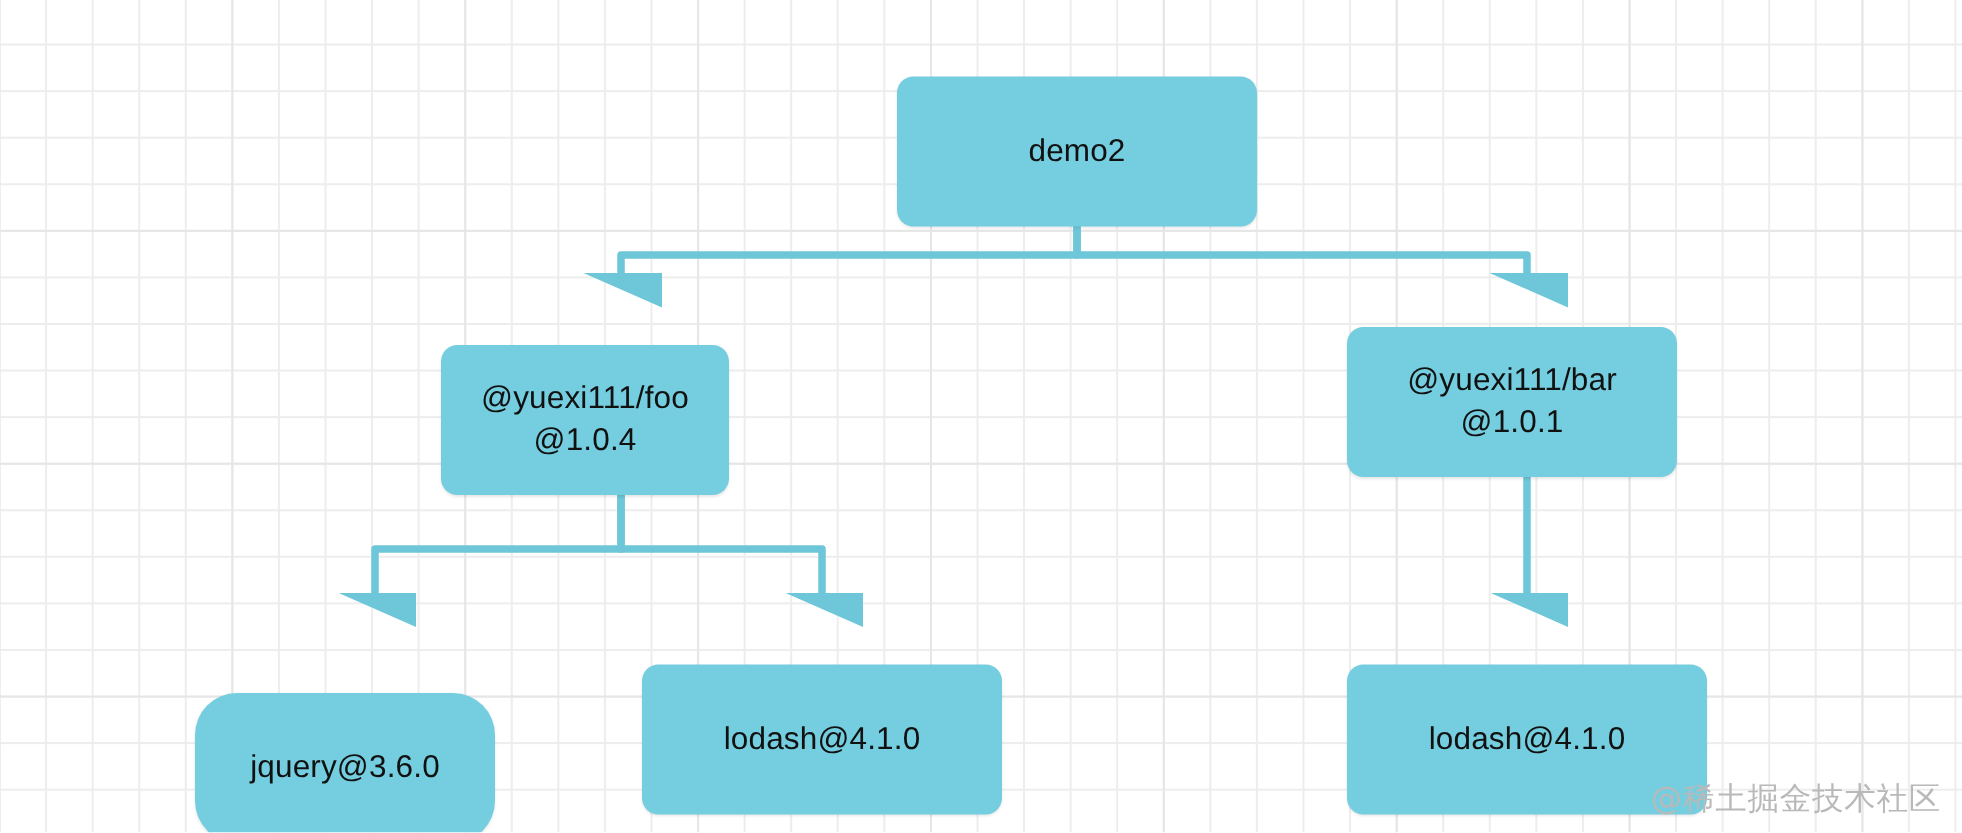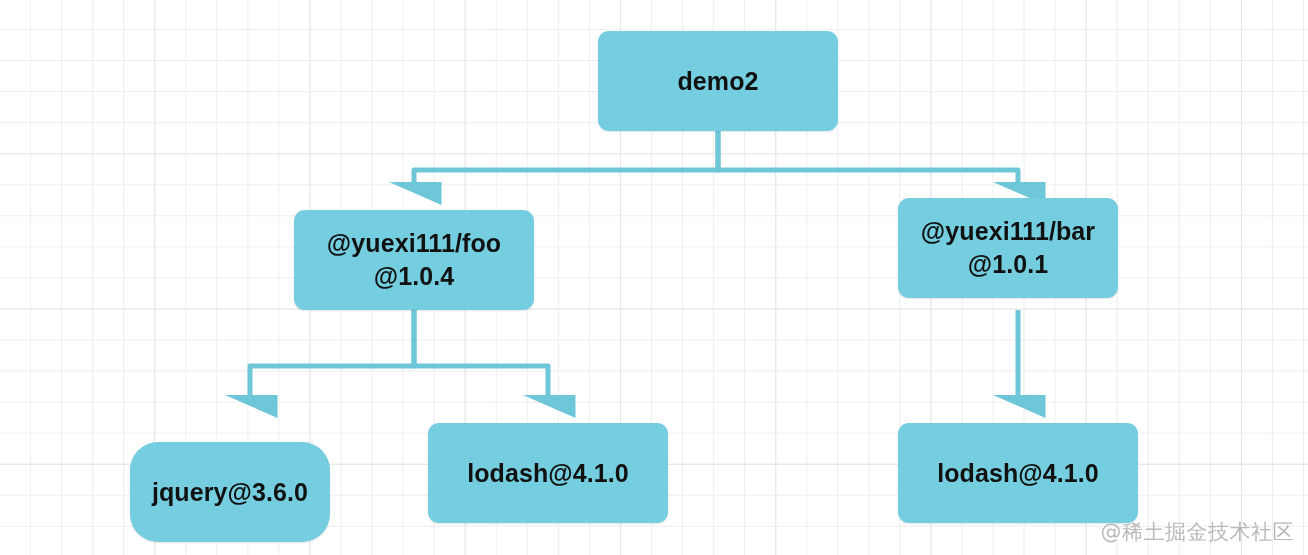--- a/index.html
+++ b/index.html
@@ -47,26 +47,27 @@
   .node {
     position: absolute;
     box-sizing: border-box;
     background: #74CEDF;
     border-radius: 11px;
     display: flex;
     align-items: center;
     justify-content: center;
     text-align: center;
     color: #111111;
-    font-size: 25px;
+    font-size: 21px;
     line-height: 1.32;
-    font-weight: 700;
+    font-weight: 400;
     letter-spacing: 0.1px;
     white-space: pre-line;
     box-shadow: 0 1px 2px rgba(0,0,0,0.10);
+    margin-top: 20px;
   }
 
   #watermark {
     position: absolute;
     right: 14px;
     bottom: 9px;
     font-size: 21px;
     color: #b9b9b9;
     letter-spacing: 0.5px;
     font-family: "DejaVu Sans", sans-serif;
@@ -96,21 +97,21 @@
       <path d="M 414 310 L 414 366 L 250 366 L 250 396" marker-end="url(#arrow)"></path>
 
       <path d="M 414 310 L 414 366 L 548 366 L 548 396" marker-end="url(#arrow)"></path>
 
       <path d="M 1018 310 L 1018 396" marker-end="url(#arrow)"></path>
     </g>
   </svg>
 
   <div class="node" style="left:598px; top:31px; width:240px; height:100px;">demo2</div>
 
-  <div class="node" style="left:294px; top:210px; width:240px; height:100px;">@yuexi111/foo
+  <div class="node" style="left:294px; top:210px; width:192px; height:100px;">@yuexi111/foo
 @1.0.4</div>
 
   <div class="node" style="left:898px; top:198px; width:220px; height:100px;">@yuexi111/bar
 @1.0.1</div>
 
   <div class="node" style="left:130px; top:442px; width:200px; height:100px;border-radius:28px;">jquery@3.6.0</div>
 
   <div class="node" style="left:428px; top:423px; width:240px; height:100px;">lodash@4.1.0</div>
 
   <div class="node" style="left:898px; top:423px; width:240px; height:100px;">lodash@4.1.0</div>

